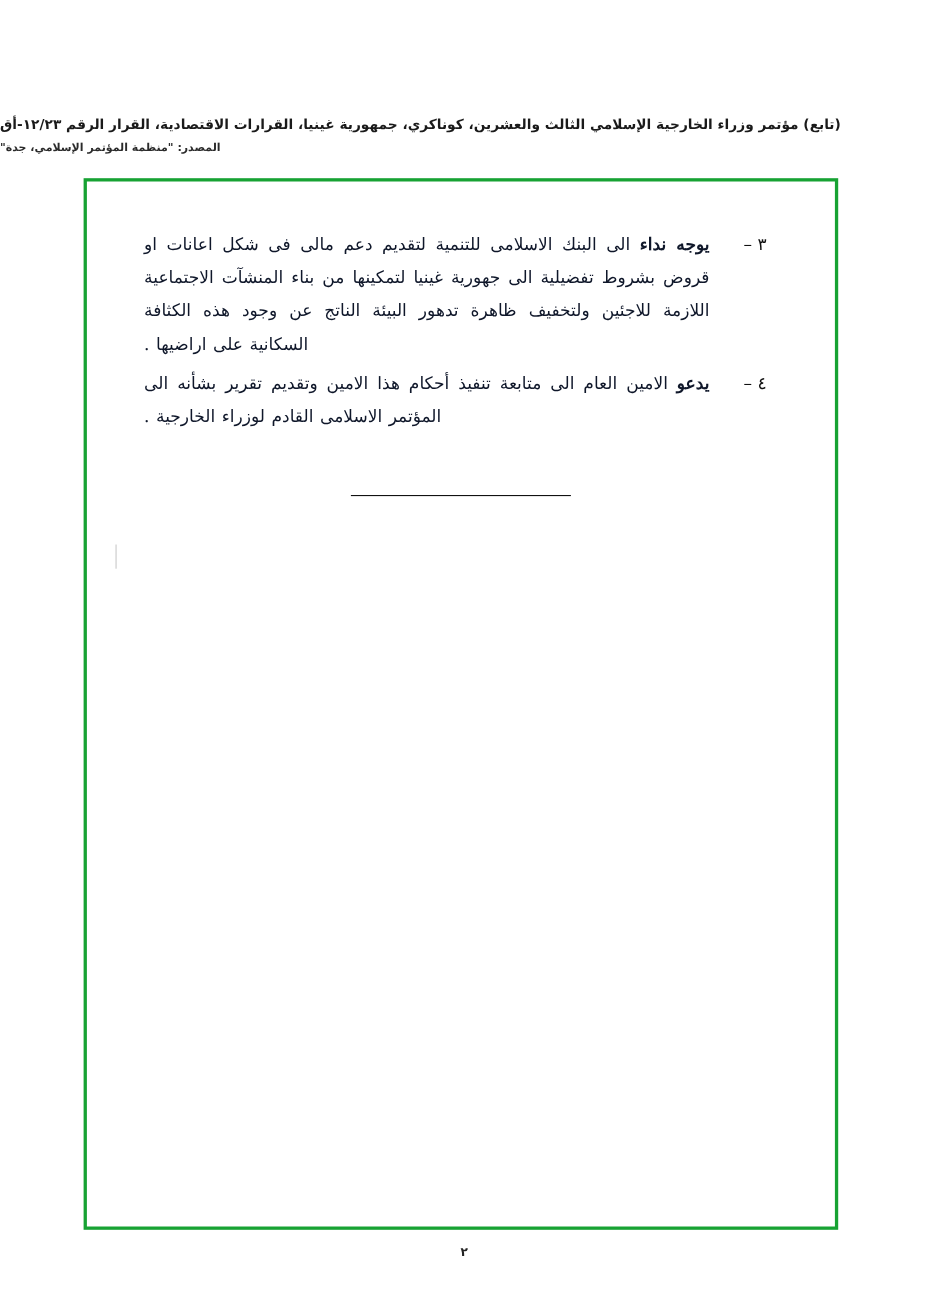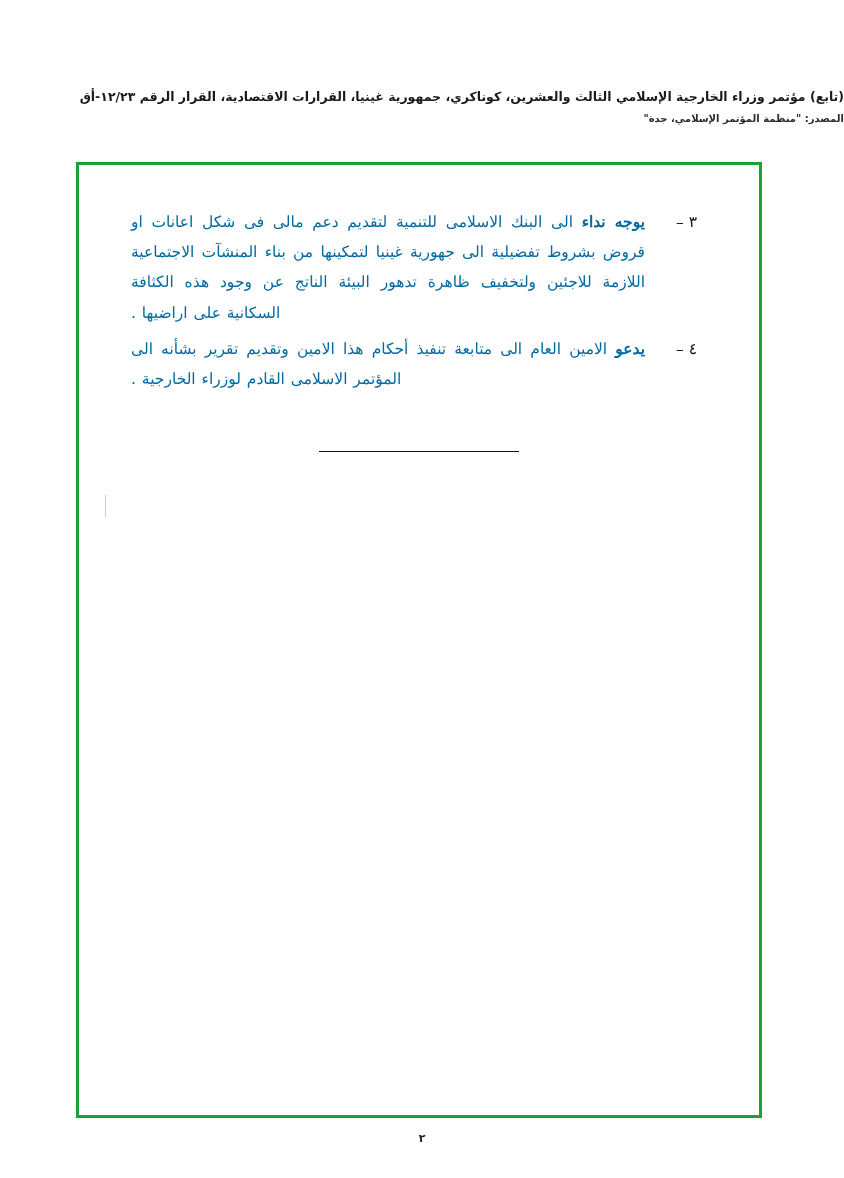--- a/index.html
+++ b/index.html
@@ -16,24 +16,24 @@
   }
 
   .page {
     position: absolute;
     inset: 0;
   }
 
   
   .header {
     position: absolute;
-    top: 88px;
+    top: 104px;
     left: 0;
     right: 0;
-    text-align: right;
+    text-align: left;
     direction: rtl;
   }
   .header-line {
     font-family: "DejaVu Sans", "Liberation Sans", sans-serif;
     font-weight: bold;
     font-size: 12.5px;
     letter-spacing: 0px;
     color: #1a1a1a;
     line-height: 1.5;
     white-space: nowrap;
@@ -82,21 +82,21 @@
     white-space: nowrap;
     direction: rtl;
     font-family: "DejaVu Serif", "Liberation Serif", serif;
   }
   .clause-body {
     flex: 1 1 auto;
     text-align: justify;
     text-align-last: left;
     font-size: 15.5px;
     line-height: 1.95;
-    color: #0369a1;
+    color: #0f172a;
     direction: rtl;
     word-spacing: 1px;
     font-family: "DejaVu Serif", "Liberation Serif", serif;
   }
   .clause-body .lead {
     font-weight: bold;
     letter-spacing: 0.5px;
   }
 
   .spacer-rule-wrap {

